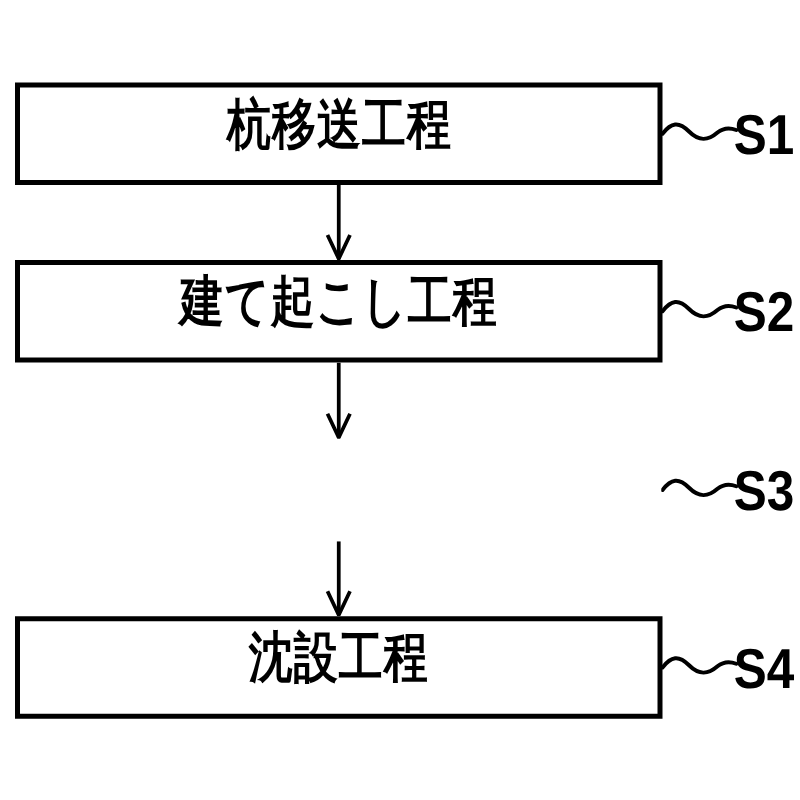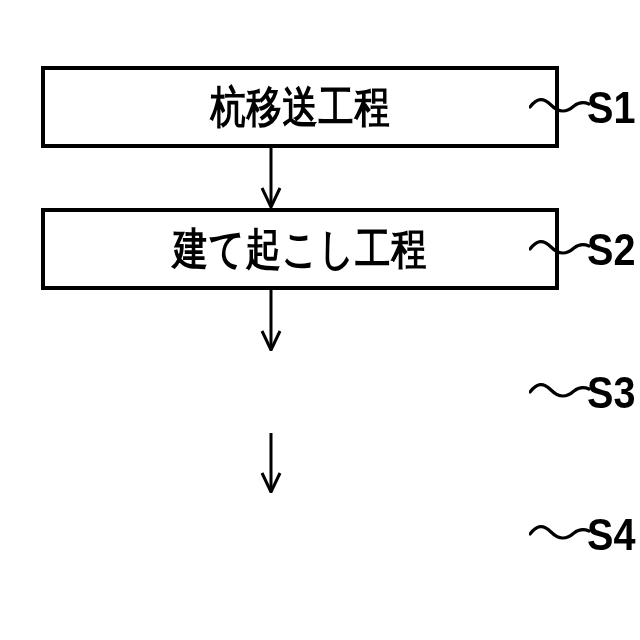--- a/index.html
+++ b/index.html
@@ -1,21 +1,21 @@
 <!DOCTYPE html>
 <html><head>
 <meta charset="utf-8">
 <style>
   html,body{margin:0;padding:0;}
   body{background:#ffffff;font-family:"Liberation Sans","DejaVu Sans",sans-serif;}
   .fig{position:relative;width:640px;height:640px;background:#ffffff;overflow:hidden;}
   .box{
     position:absolute;left:12px;width:518px;height:82px;
     border:4px solid #000000;background:#ffffff;box-sizing:border-box;
-    display:flex;align-items:center;justify-content:center;margin-left:29px;
+    display:flex;justify-content:center;
   }
   .box-text{
     color:#000000;font-size:44px;font-weight:700;white-space:nowrap;
     transform:scaleX(0.8);letter-spacing:1px;
     font-family:"Liberation Sans","DejaVu Sans",sans-serif;
   }
   .ref{
     position:absolute;left:587px;width:60px;height:56px;
     color:#000000;font-size:45px;font-weight:700;line-height:56px;
     transform:scaleX(0.88);transform-origin:left center;white-space:nowrap;
@@ -54,18 +54,21 @@
 
   <svg class="squiggle" style="top:380px" viewBox="0 0 62 26">
     <path d="M1,12 C8,3 14,2 22,10 C30,18 37,18 45,11 C50,7 55,7 60,9" fill="none" stroke="#000000" stroke-width="3.2" stroke-linecap="round"></path>
   </svg>
   <div class="ref" style="top:365px">S3</div>
   <svg class="arrow" style="top:433px;height:60px" viewBox="0 0 40 60">
     <line x1="20" y1="0" x2="20" y2="59" stroke="#000000" stroke-width="3"></line>
     <polyline points="11,40 20,59 29,40" fill="none" stroke="#000000" stroke-width="3"></polyline>
   </svg>
 
+  <div class="box" style="top:493px">
+    <span class="box-text">沈設工程</span>
+  </div>
   <svg class="squiggle" style="top:522px" viewBox="0 0 62 26">
     <path d="M1,12 C8,3 14,2 22,10 C30,18 37,18 45,11 C50,7 55,7 60,9" fill="none" stroke="#000000" stroke-width="3.2" stroke-linecap="round"></path>
   </svg>
   <div class="ref" style="top:507px">S4</div>
 
 </div>
 
 </body></html>

